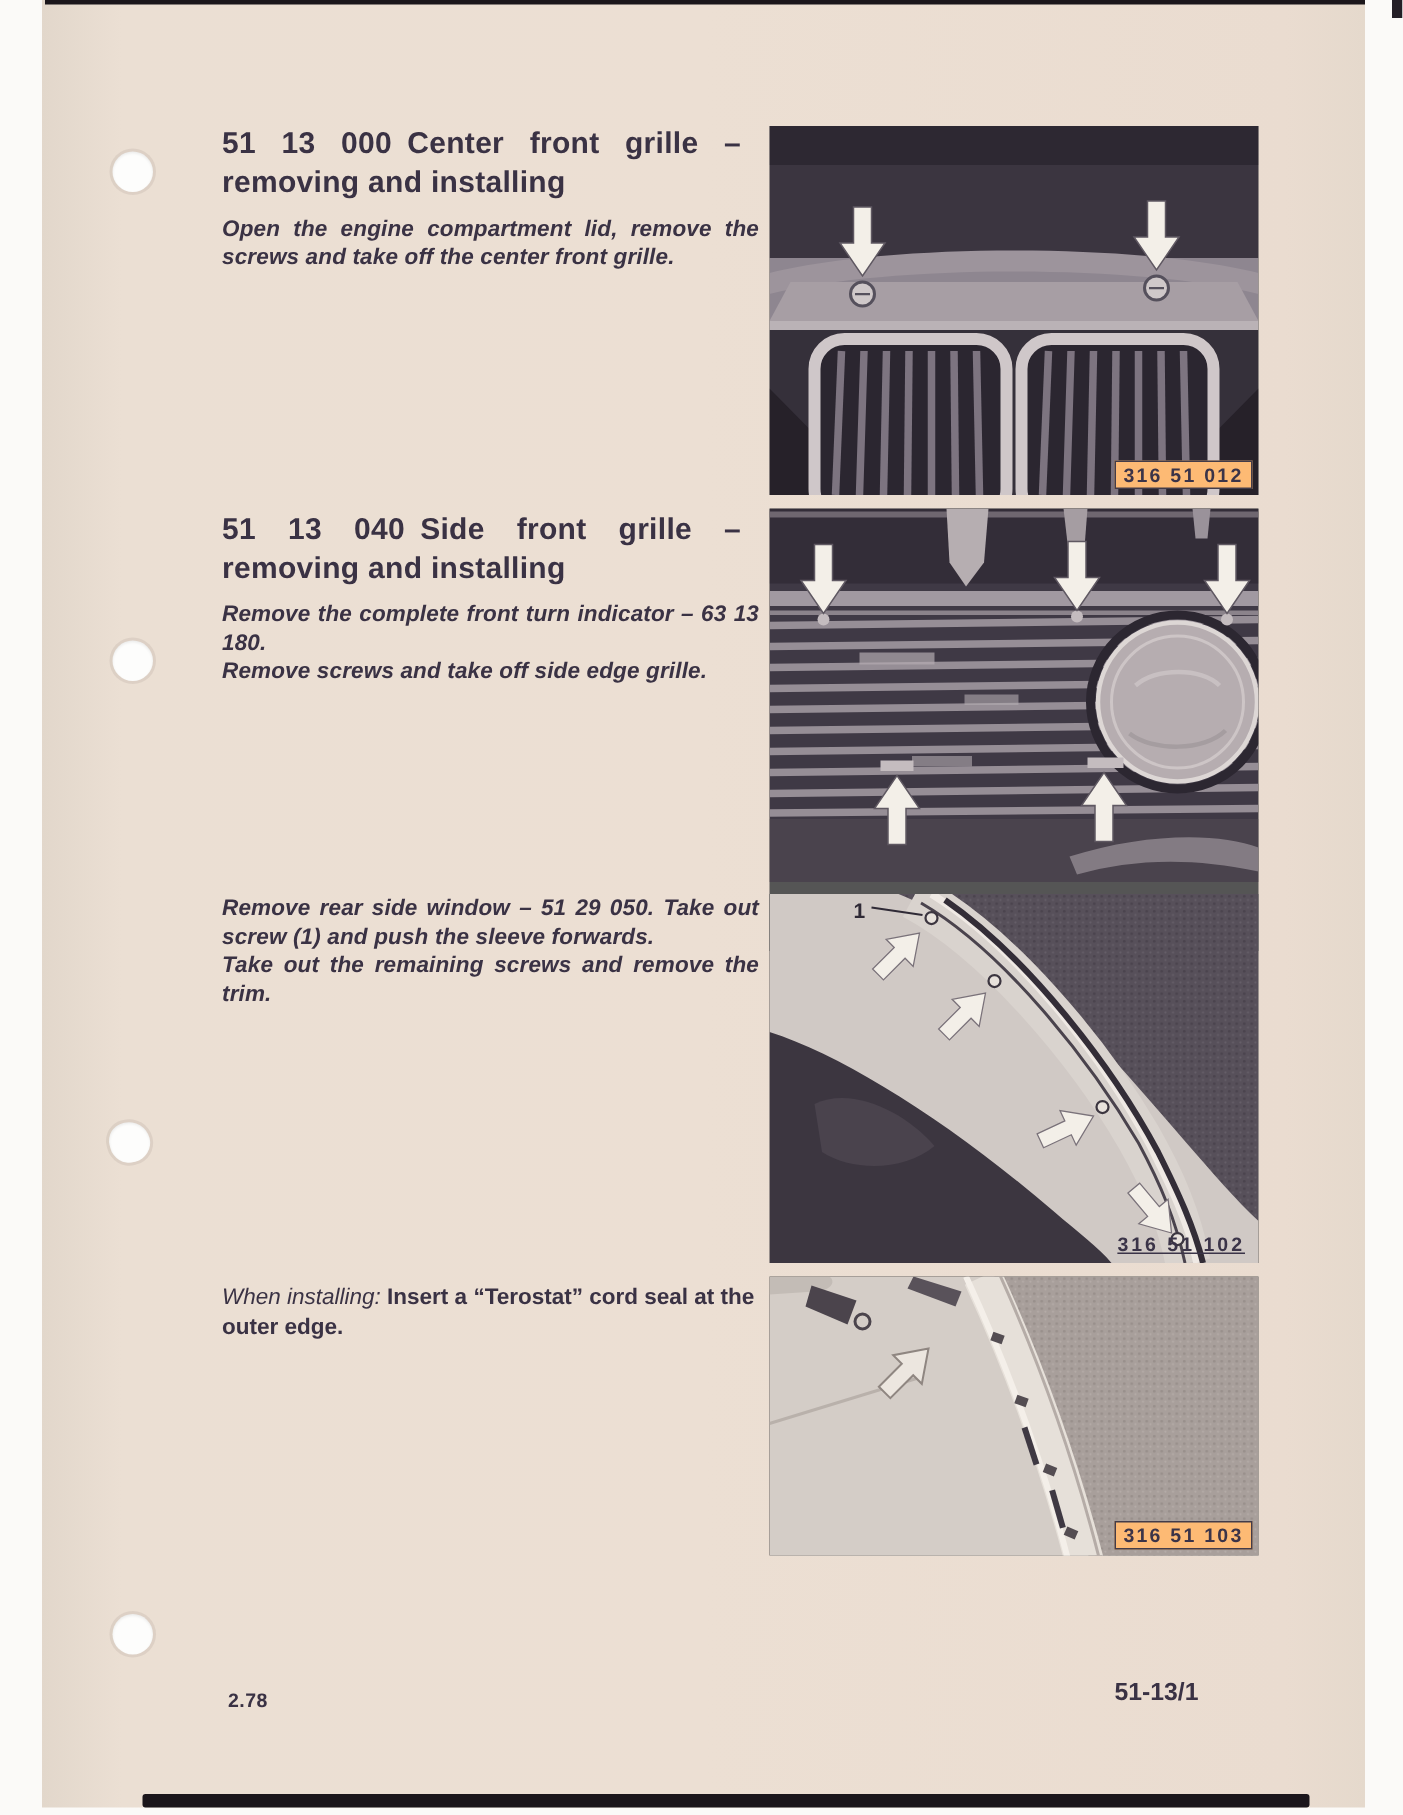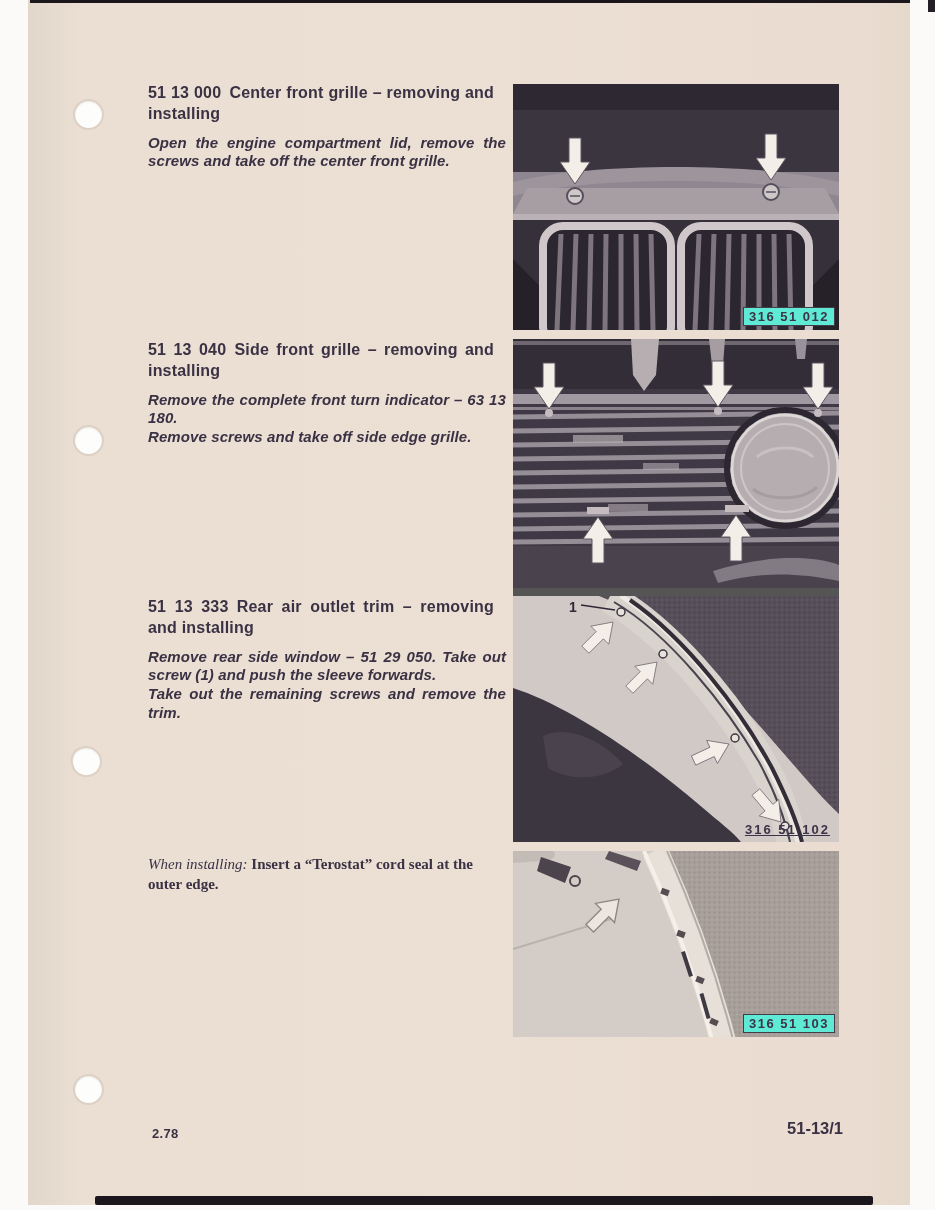--- a/index.html
+++ b/index.html
@@ -18,44 +18,44 @@
   .edge-corner{left:928px;top:0;width:7px;height:12px;background:#241f27;}
   .edge-bottom{left:95px;top:1196px;width:778px;height:9px;border-radius:2px;}
   .punch-hole{
     position:absolute;width:27px;height:27px;border-radius:50%;
     background:#fdfdfc;box-shadow:0 0 0 2px rgba(120,105,95,.12), inset 0 1px 2px rgba(0,0,0,.08);
   }
   .hole-3{border-radius:46% 54% 50% 50%;transform:rotate(-14deg);}
 
   .text-col{position:absolute;left:148px;width:358px;}
   .sec-heading{
-    font-size:16px;font-weight:700;line-height:1.3;margin:0 12px 9px 0;
+    font-size:20px;font-weight:700;line-height:1.3;margin:0 12px 9px 0;
     letter-spacing:.2px;text-align:justify;text-align-last:left;
   }
   .sec-body p{
     font-size:15px;font-weight:700;line-height:1.26;margin:0;
     letter-spacing:.1px;text-align:justify;text-align-last:left;font-style:italic;
   }
   .note{font-size:15px;font-weight:700;line-height:1.3;margin:0;}
   .note .lead{font-style:italic;font-weight:400;}
 
   .photo{
     position:absolute;left:513px;width:326px;overflow:hidden;background:#555;
   }
   .photo svg{display:block;}
   .caption{
     position:absolute;right:4px;bottom:4px;
-    background:#5eead4;border:1.5px solid #433c49;color:#3b3448;
+    background:#fdba74;border:1.5px solid #433c49;color:#3b3448;
     font-size:13px;font-weight:700;letter-spacing:1.5px;
     padding:0 5px;line-height:17px;white-space:nowrap;
   }
   .caption--plain{background:transparent;border:none;letter-spacing:2px;text-decoration:underline;}
 
   .footer-left{position:absolute;left:152px;top:1126px;font-size:13px;font-weight:700;letter-spacing:.3px;}
-  .footer-right{position:absolute;left:743px;top:1119px;width:100px;text-align:right;font-size:16.5px;font-weight:700;}
+  .footer-right{position:absolute;left:743px;top:1119px;width:100px;font-size:16.5px;font-weight:700;}
 </style>
 </head>
 <body>
 
 <svg width="0" height="0" style="position:absolute" aria-hidden="true">
   <defs>
     <path id="block-arrow" d="M-6,-46 L6,-46 L6,-22 L15,-22 L0,0 L-15,-22 L-6,-22 Z"></path>
     <pattern id="vinyl3" width="5" height="5" patternUnits="userSpaceOnUse">
       <rect width="5" height="5" fill="#57505a"></rect>
       <circle cx="1.5" cy="1.5" r="0.9" fill="#4a434d"></circle>
@@ -185,21 +185,20 @@
     <use href="#block-arrow" transform="translate(36,70)" fill="#f3efe8" stroke="#5f5862" stroke-width="1"></use>
     <use href="#block-arrow" transform="translate(205,68)" fill="#f3efe8" stroke="#5f5862" stroke-width="1"></use>
     <use href="#block-arrow" transform="translate(305,70)" fill="#f3efe8" stroke="#5f5862" stroke-width="1"></use>
     <use href="#block-arrow" transform="translate(85,178) rotate(180)" fill="#f3efe8" stroke="#5f5862" stroke-width="1"></use>
     <use href="#block-arrow" transform="translate(223,176) rotate(180)" fill="#f3efe8" stroke="#5f5862" stroke-width="1"></use>
   </svg>
   <div class="caption">316 51 013</div>
 </div>
 
 <div class="text-col" style="top:597px;">
-  <h2 class="sec-heading">51 13 333 Rear air outlet trim – removing and installing</h2>
   <div class="sec-body">
     <p>Remove rear side window – 51 29 050. Take out screw (1) and push the sleeve forwards.</p>
     <p>Take out the remaining screws and remove the trim.</p>
   </div>
 </div>
 
 <div class="photo" style="top:596px;height:246px;">
   <svg viewBox="0 0 326 246" width="326" height="246">
     <rect width="326" height="246" fill="#d0c9c5"></rect>
     <path d="M86,0 L326,0 L326,218 C298,192 258,140 212,92 C170,48 122,14 86,0 Z" fill="url(#vinyl3)"></path>
@@ -220,21 +219,21 @@
     <use href="#block-arrow" transform="translate(100,26) rotate(-135) scale(0.85)" fill="#f3efe8" stroke="#7a727a" stroke-width="1"></use>
     <use href="#block-arrow" transform="translate(144,66) rotate(-135) scale(0.85)" fill="#f3efe8" stroke="#7a727a" stroke-width="1"></use>
     <use href="#block-arrow" transform="translate(216,148) rotate(-115) scale(0.85)" fill="#f3efe8" stroke="#7a727a" stroke-width="1"></use>
     <use href="#block-arrow" transform="translate(268,226) rotate(-40) scale(0.85)" fill="#f3efe8" stroke="#7a727a" stroke-width="1"></use>
     <line x1="68" y1="9" x2="102" y2="14" stroke="#2f2a36" stroke-width="1.5"></line>
     <text x="56" y="16" font-size="14" font-weight="bold" fill="#2f2a36" font-family="Liberation Sans, sans-serif">1</text>
   </svg>
   <div class="caption caption--plain">316 51 102</div>
 </div>
 
-<div class="text-col" style="top:855px;font-family:Liberation Serif, serif;">
+<div class="text-col" style="top:855px;">
   <p class="note">
     <span class="lead">When installing: </span><span>Insert a “Terostat” cord seal at the outer edge.</span>
   </p>
 </div>
 
 <div class="photo" style="top:851px;height:186px;">
   <svg viewBox="0 0 326 251" width="326" height="251">
     <rect width="326" height="251" fill="#d4cdc7"></rect>
     <path d="M150,0 L326,0 L326,251 L232,251 C214,160 186,75 150,0 Z" fill="url(#vinyl4)"></path>
     <path d="M150,0 C186,75 214,160 232,251" stroke="#7c736f" stroke-width="9" fill="none"></path>

